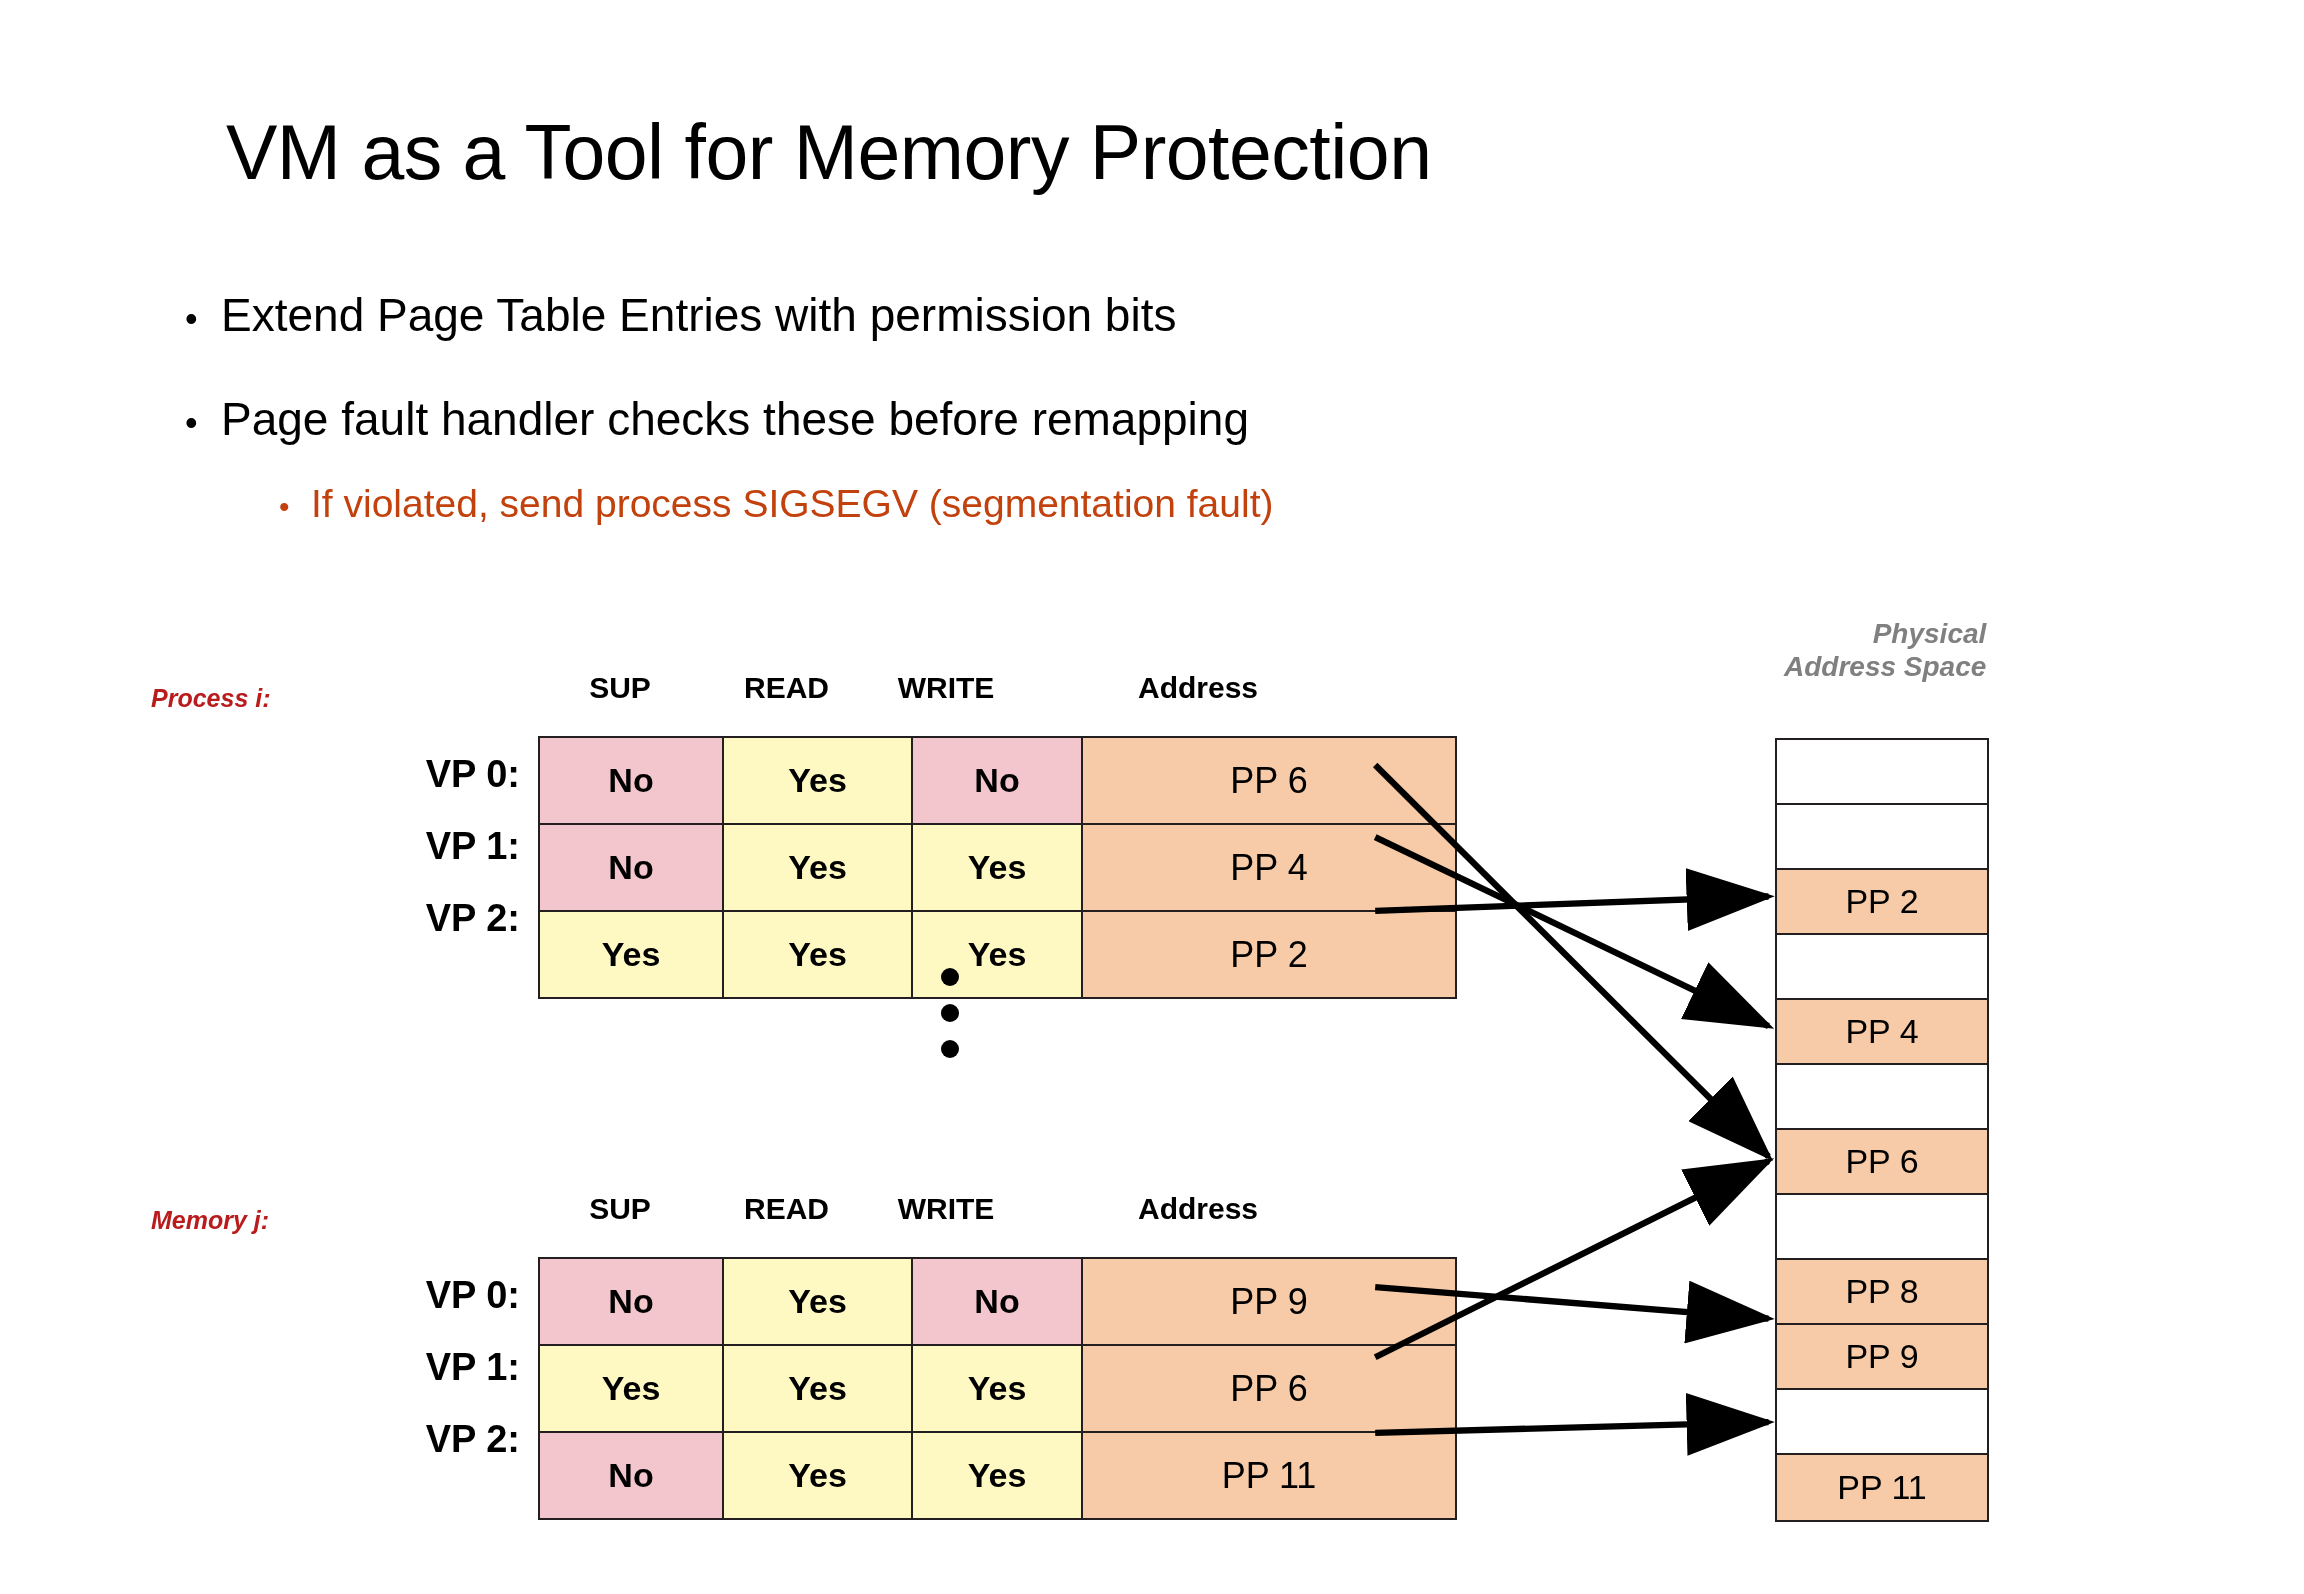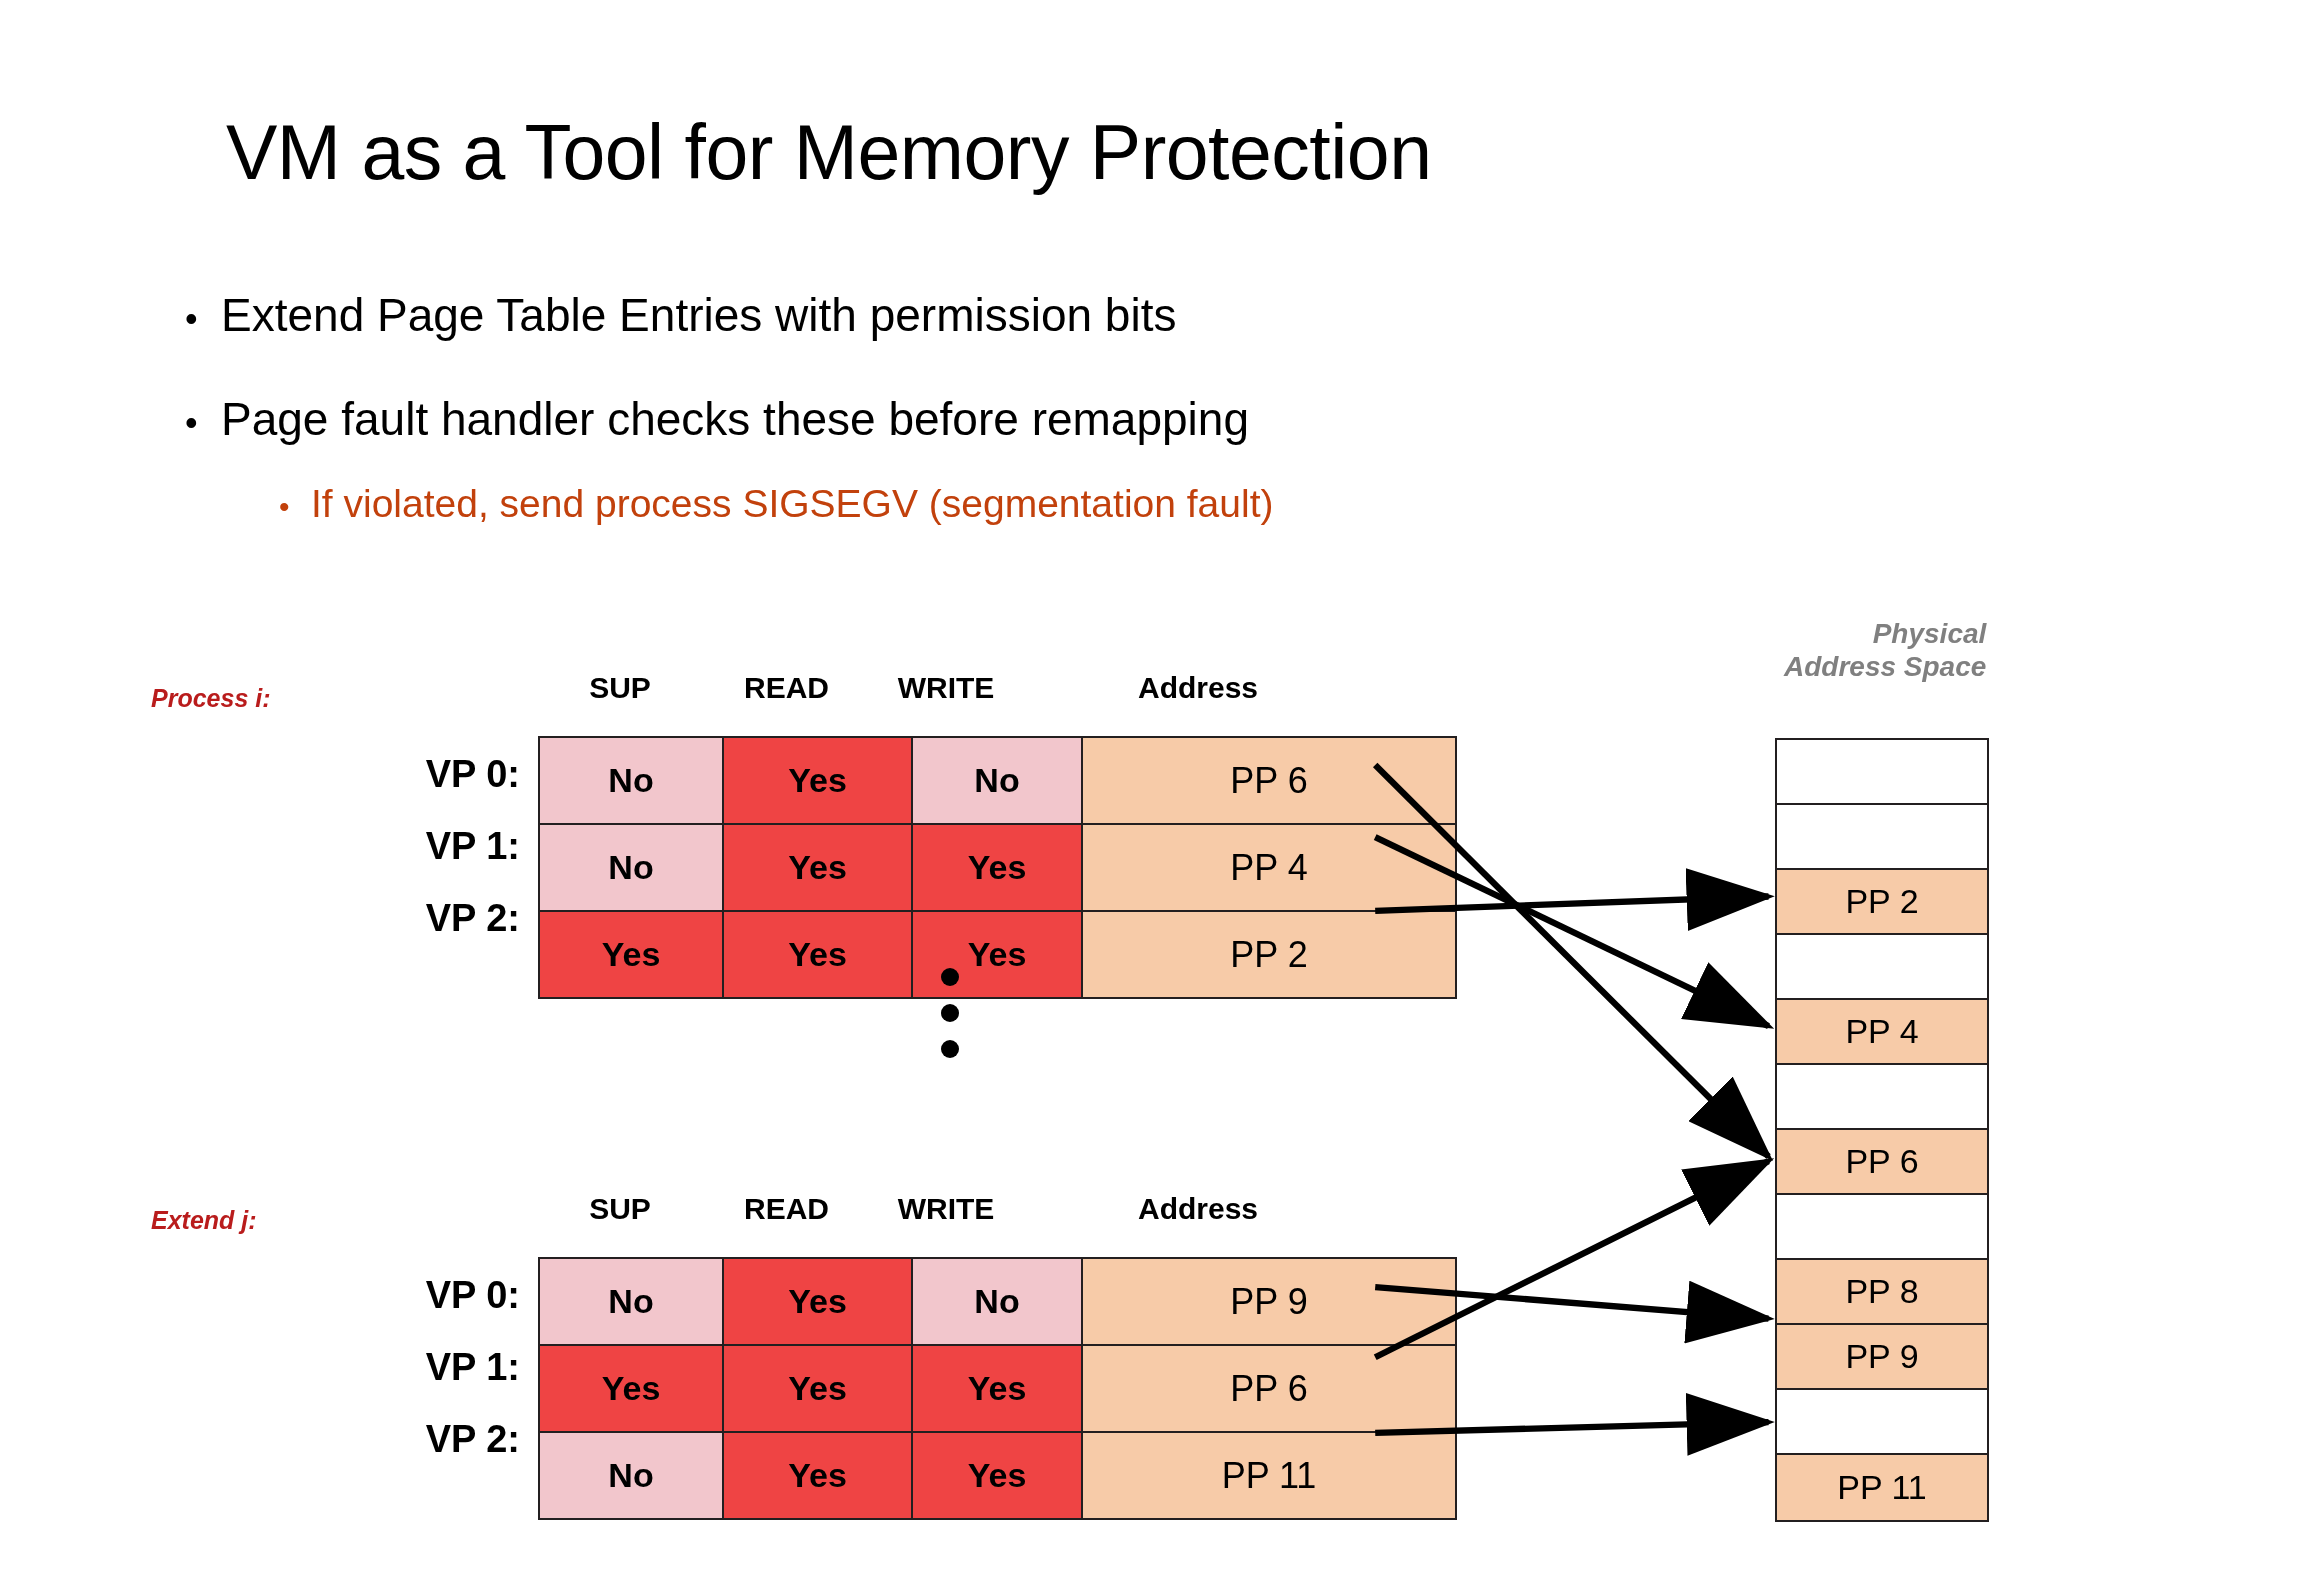--- a/index.html
+++ b/index.html
@@ -112,21 +112,21 @@
   }
   table.pt td.addr {
     font-weight: normal;
     font-size: 36px;
   }
   .c-sup   { width: 164px; }
   .c-read  { width: 169px; }
   .c-write { width: 150px; }
   .c-addr  { width: 354px; }
 
-  .yes { background: #ef4444; }
+  .yes { background: #fef9c3; }
   .no  { background: #f2c6cc; }
   .pp  { background: #f7cba8; }
 
   
   .vp-label {
     position: absolute;
     font-size: 38px;
     font-weight: bold;
     color: #000000;
     text-align: right;
@@ -247,21 +247,21 @@
   </tbody>
     </table>
 </div>
 
 <div id="vertical-ellipsis">
   <i></i>
     <i></i>
     <i></i>
 </div>
 
-<div id="process-j-label" class="process-label">Extend j:</div>
+<div id="process-j-label" class="process-label">Memory j:</div>
 
 <div class="pt-wrap" id="page-table-j">
   <div class="pt-headers">
     <div class="hdr hdr-sup">SUP</div>
     <div class="hdr hdr-read">READ</div>
     <div class="hdr hdr-write">WRITE</div>
     <div class="hdr hdr-addr">Address</div>
   </div>
 
   <div class="vp-label" style="left:-144px; top:17px;">VP 0:</div>

